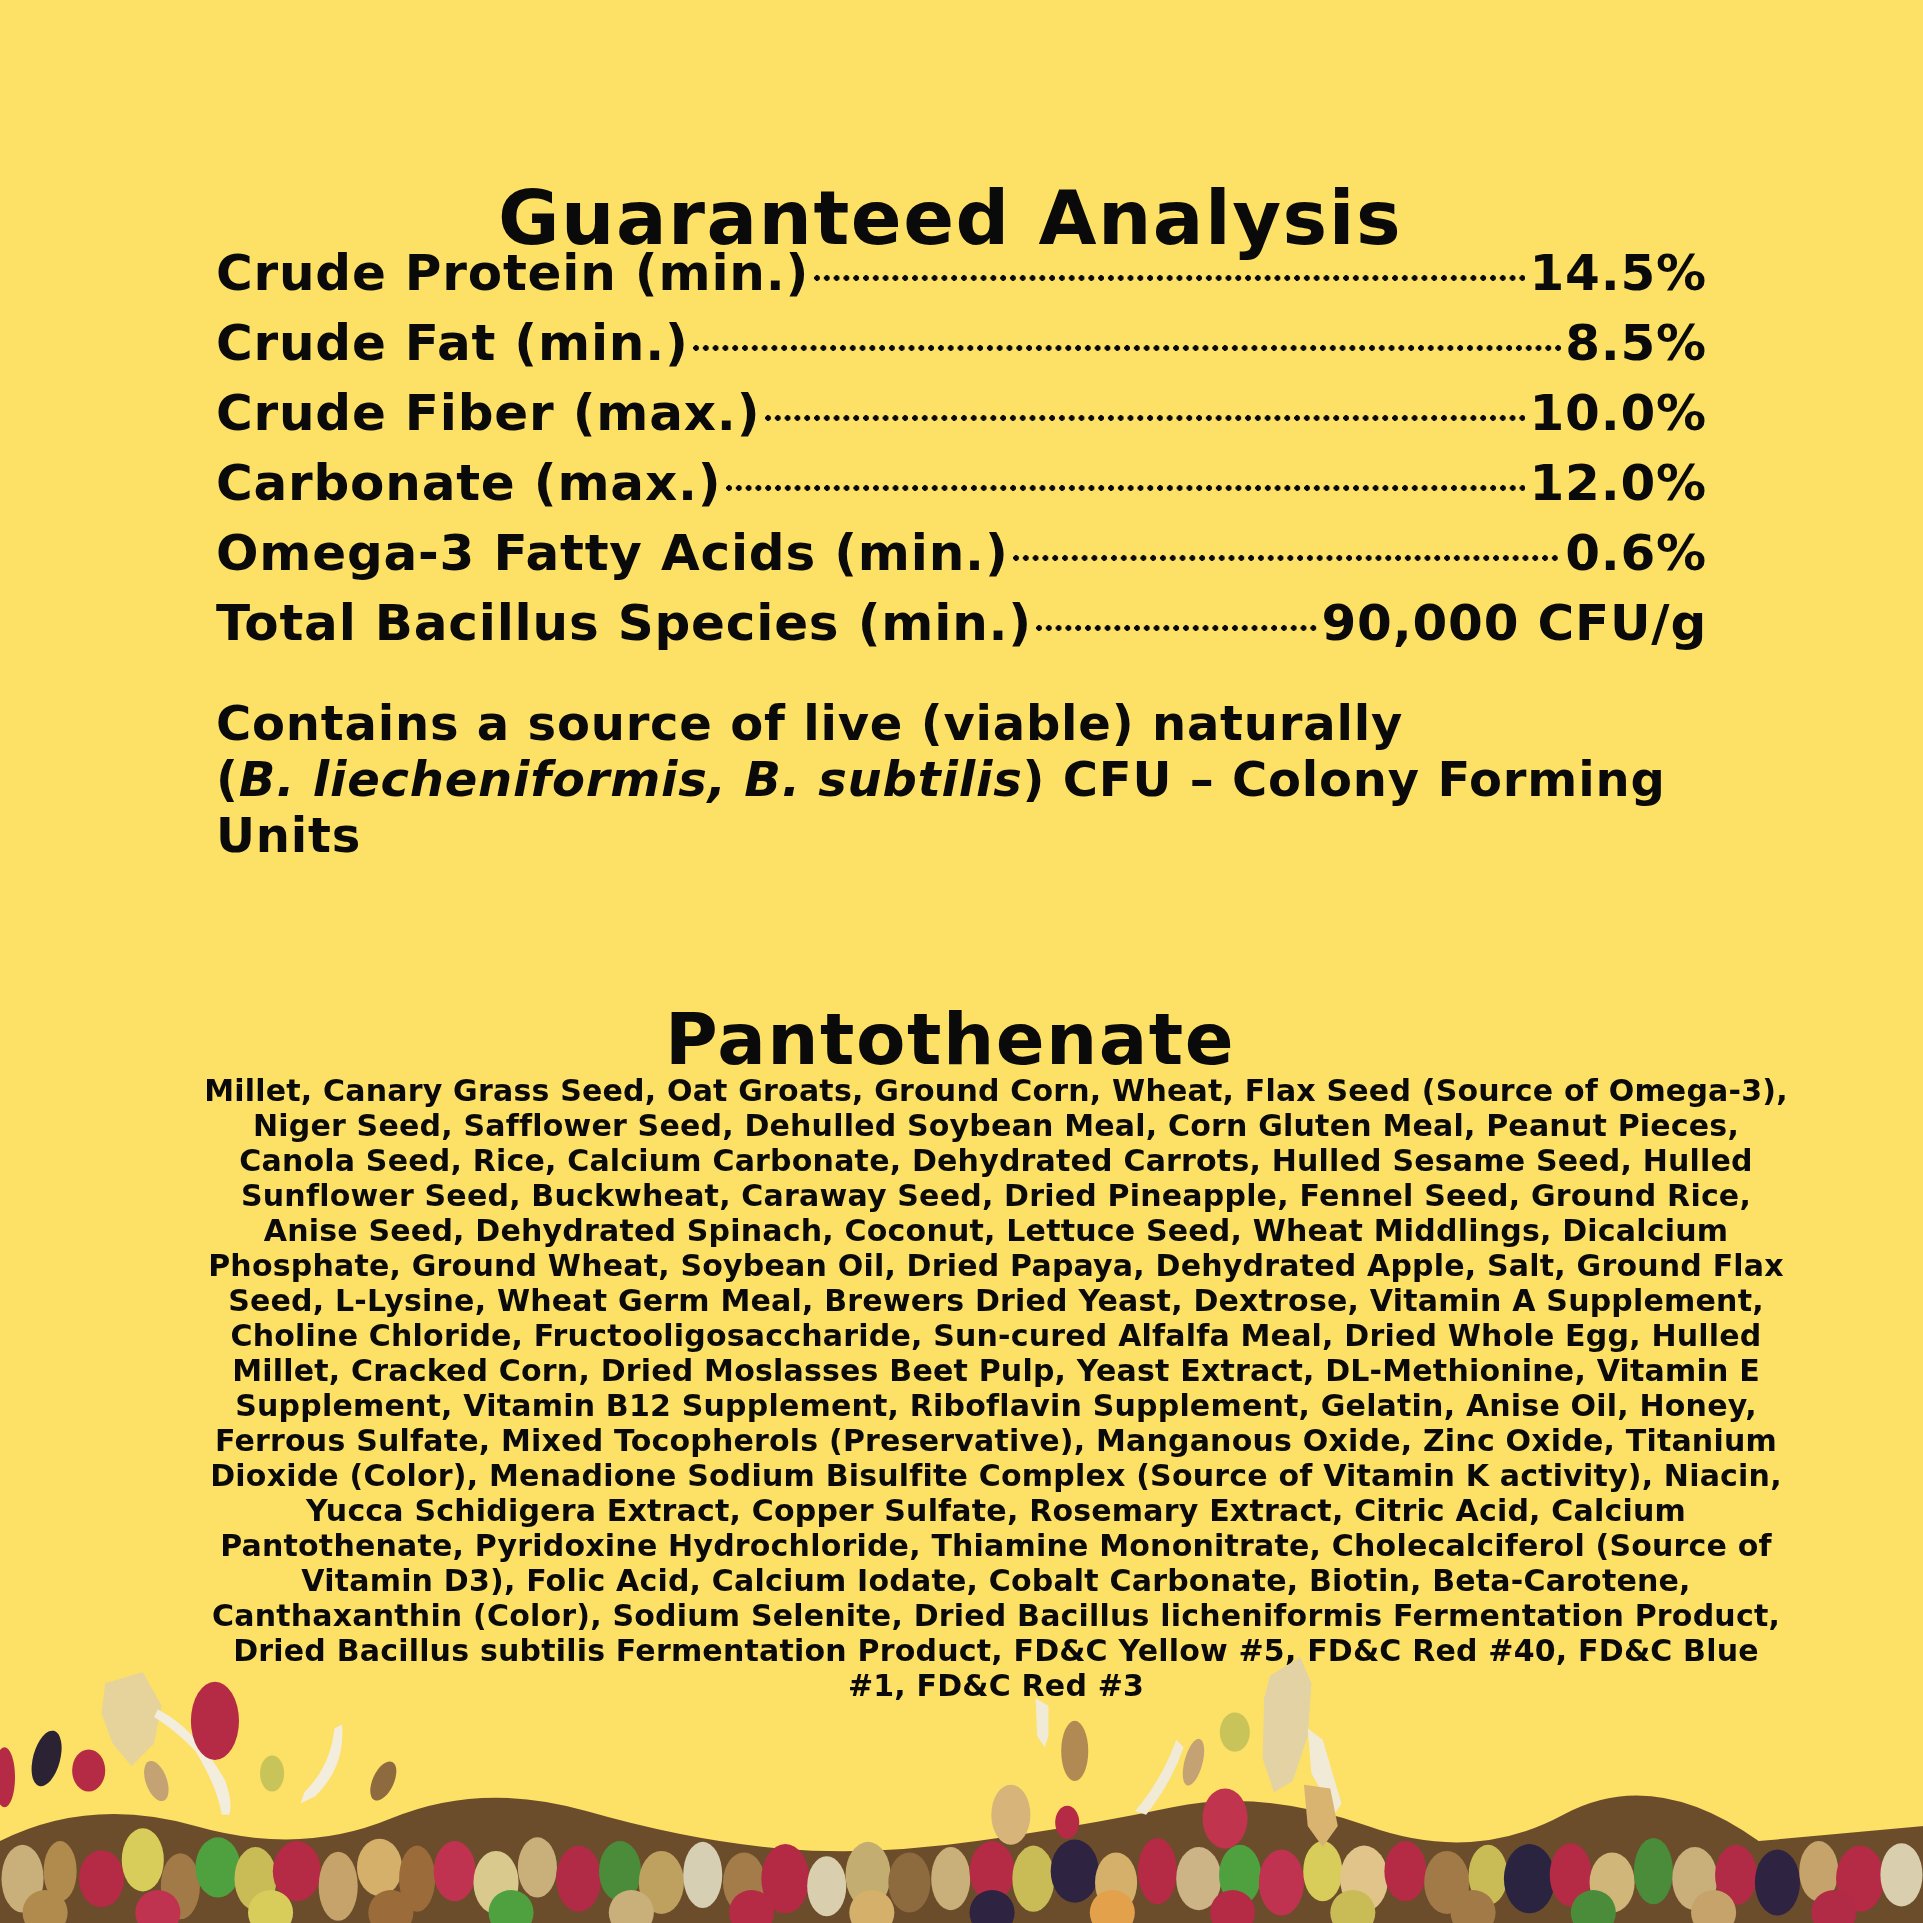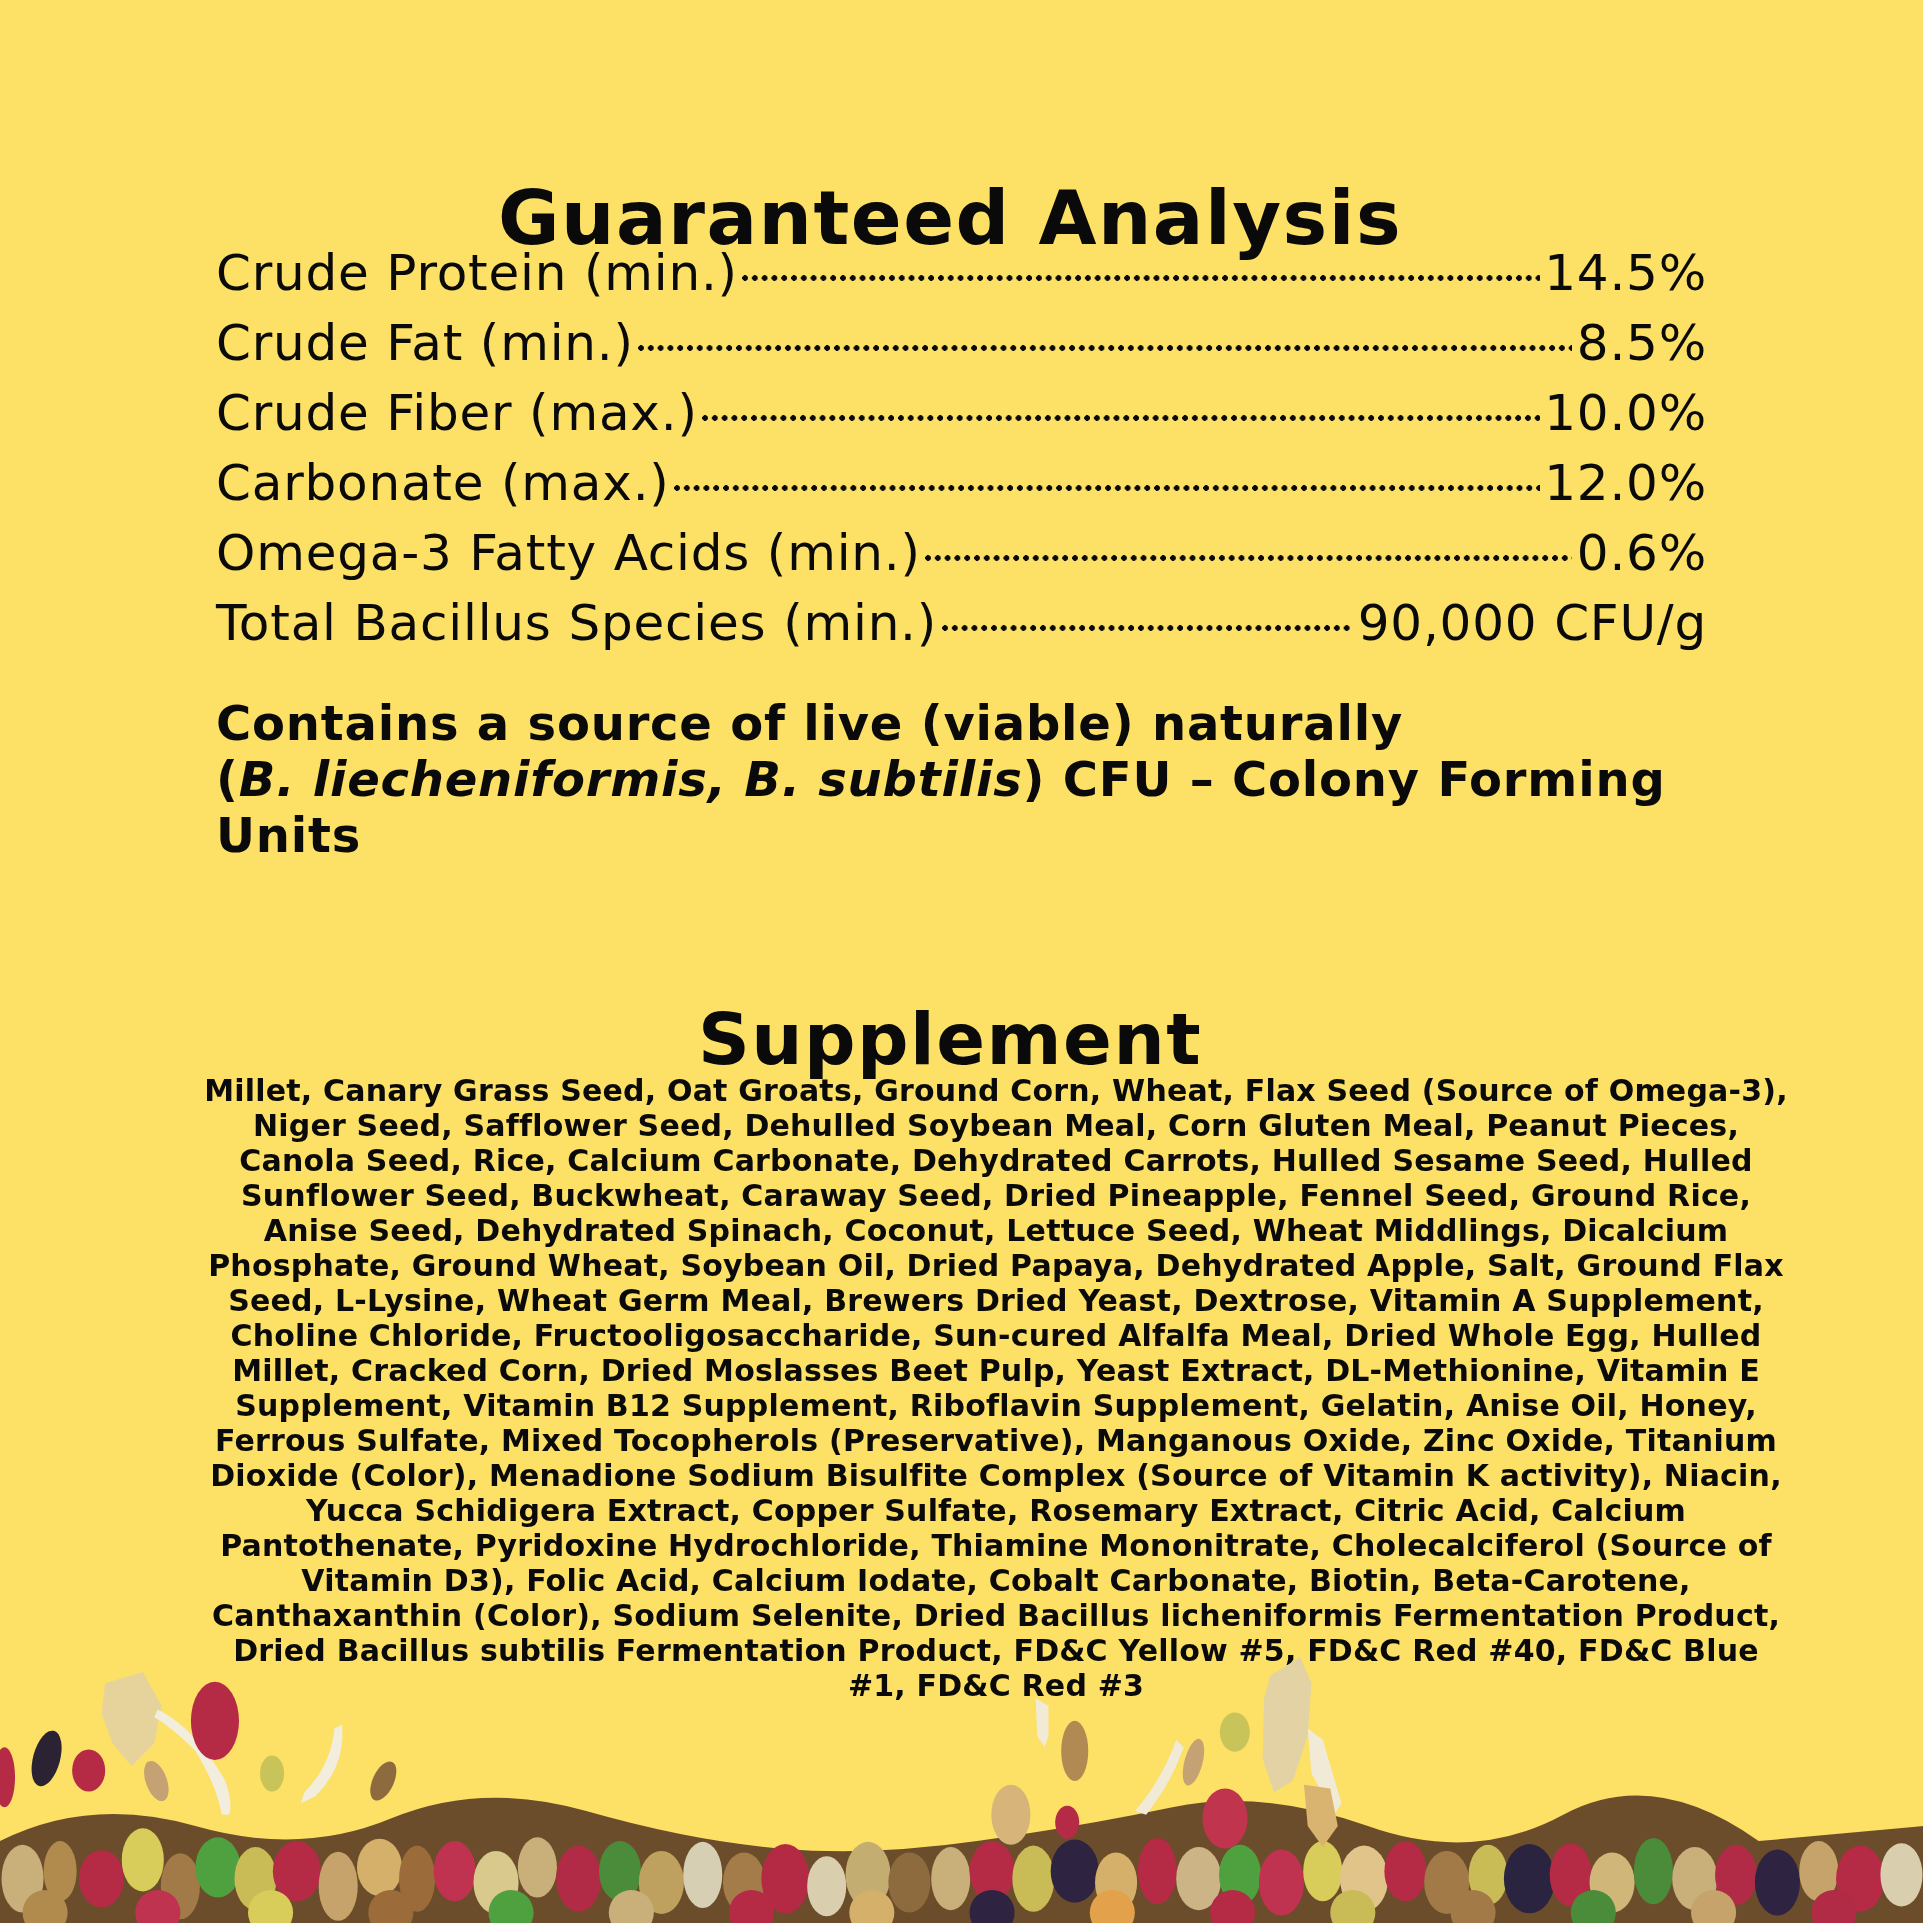--- a/index.html
+++ b/index.html
@@ -36,21 +36,21 @@
     position: absolute;
     left: 216px;
     width: 1491px;
     top: 240px;
   }
   .row {
     display: flex;
     align-items: baseline;
     height: 70px;
     font-size: 50px;
-    font-weight: normal;
+    font-weight: bold;
     letter-spacing: 0.8px;
     white-space: nowrap;
   }
   .row .label { flex: 0 0 auto; }
   .row .dots {
     flex: 1 1 auto;
     overflow: hidden;
     margin: 0 4.5px;
     position: relative;
     height: 1em;
@@ -145,21 +145,21 @@
       <span class="dots"></span>
       <span class="value">90,000 CFU/g</span>
     </div>
   </div>
 
   <div class="note">
     <div>Contains a source of live (viable) naturally</div>
     <div><span>(</span><span class="it">B. liecheniformis, B. subtilis</span><span>) CFU – Colony Forming Units</span></div>
   </div>
 
-  <h2 class="title ing-title">Supplement</h2>
+  <h2 class="title ing-title">Pantothenate</h2>
 
   <p class="ingredients">Millet, Canary Grass Seed, Oat Groats, Ground Corn, Wheat, Flax Seed (Source of Omega-3), Niger Seed, Safflower Seed, Dehulled Soybean Meal, Corn Gluten Meal, Peanut Pieces, Canola Seed, Rice, Calcium Carbonate, Dehydrated Carrots, Hulled Sesame Seed, Hulled Sunflower Seed, Buckwheat, Caraway Seed, Dried Pineapple, Fennel Seed, Ground Rice, Anise Seed, Dehydrated Spinach, Coconut, Lettuce Seed, Wheat Middlings, Dicalcium Phosphate, Ground Wheat, Soybean Oil, Dried Papaya, Dehydrated Apple, Salt, Ground Flax Seed, L-Lysine, Wheat Germ Meal, Brewers Dried Yeast, Dextrose, Vitamin A Supplement, Choline Chloride, Fructooligosaccharide, Sun-cured Alfalfa Meal, Dried Whole Egg, Hulled Millet, Cracked Corn, Dried Moslasses Beet Pulp, Yeast Extract, DL-Methionine, Vitamin E Supplement, Vitamin B12 Supplement, Riboflavin Supplement, Gelatin, Anise Oil, Honey, Ferrous Sulfate, Mixed Tocopherols (Preservative), Manganous Oxide, Zinc Oxide, Titanium Dioxide (Color), Menadione Sodium Bisulfite Complex (Source of Vitamin K activity), Niacin, Yucca Schidigera Extract, Copper Sulfate, Rosemary Extract, Citric Acid, Calcium Pantothenate, Pyridoxine Hydrochloride, Thiamine Mononitrate, Cholecalciferol (Source of Vitamin D3), Folic Acid, Calcium Iodate, Cobalt Carbonate, Biotin, Beta-Carotene, Canthaxanthin (Color), Sodium Selenite, Dried Bacillus licheniformis Fermentation Product, Dried Bacillus subtilis Fermentation Product, FD&amp;C Yellow #5, FD&amp;C Red #40, FD&amp;C Blue #1, FD&amp;C Red #3</p>
 
   <div class="seed-mix">
     <svg width="1924" height="271" viewBox="0 0 2560 360">
 
       <g>
         <rect x="0" y="280" width="2560" height="80" fill="#5a4126"></rect>
         <path d="M0,250 Q120,190 260,230 T520,220 T780,210 T1040,260 T1300,250 T1560,205 T1820,230 T2080,215 T2340,250 L2560,230 L2560,360 L0,360 Z" fill="#6b4d2b"></path>
       </g>

